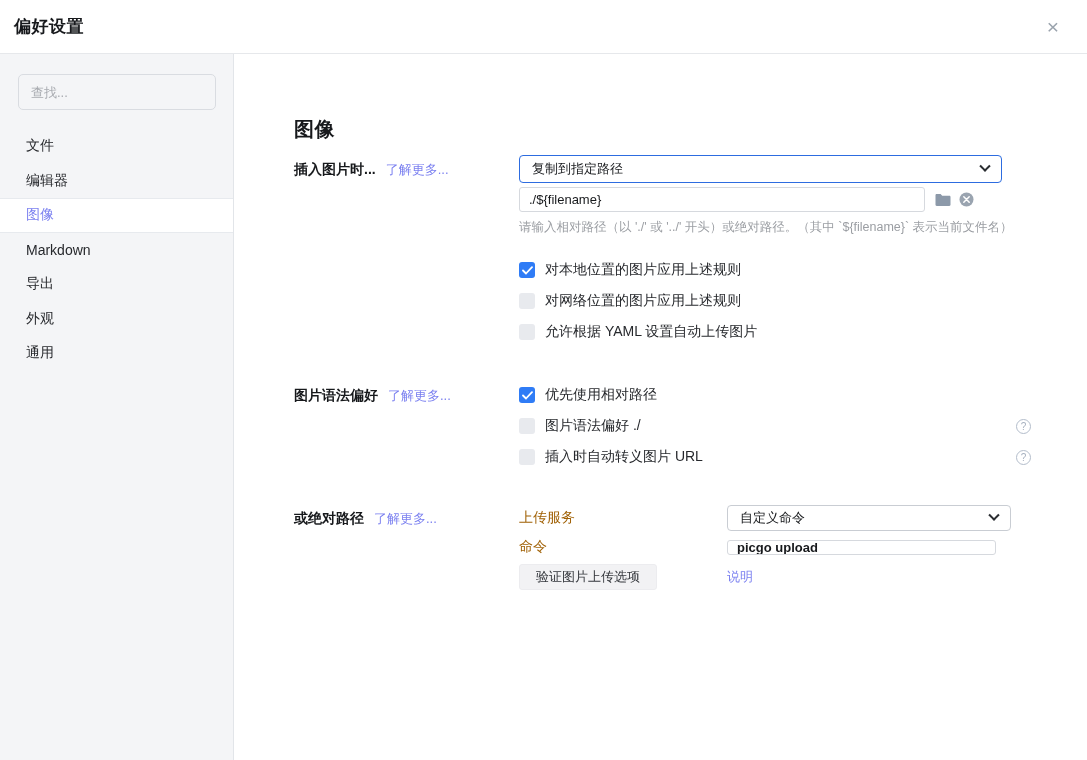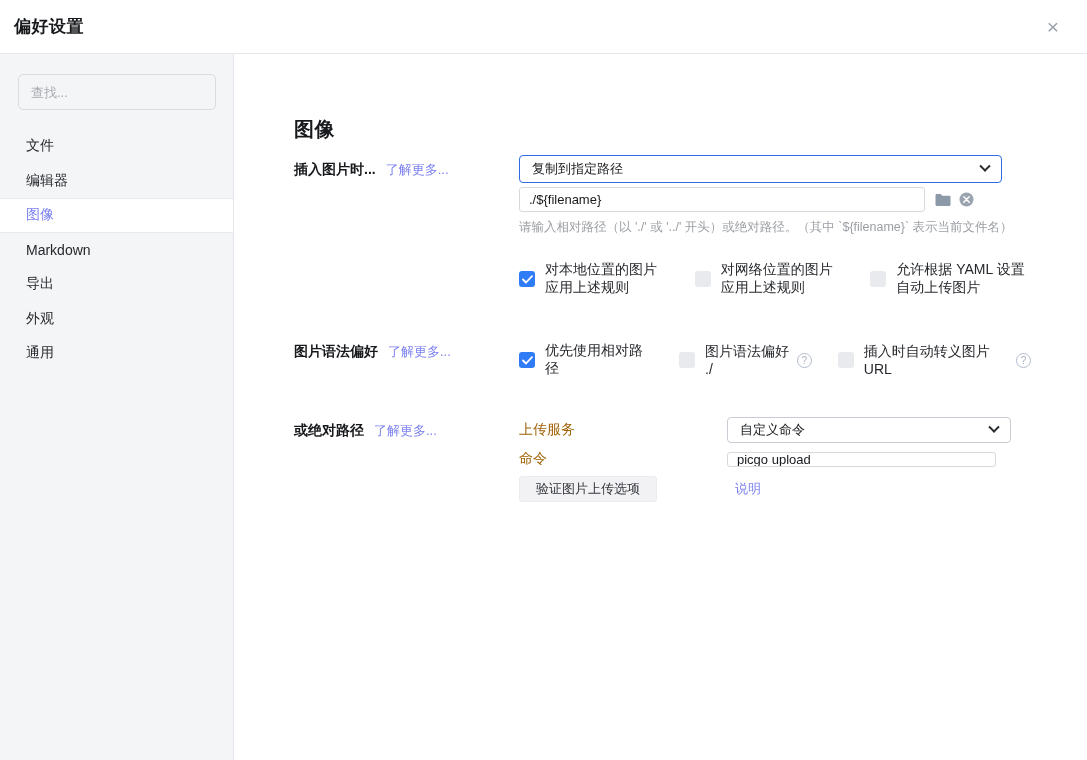--- a/index.html
+++ b/index.html
@@ -94,21 +94,21 @@
     font-family: inherit;
   }
   .path-input { width: 406px; }
   .icon-btn { display: inline-flex; align-items: center; justify-content: center; cursor: pointer; }
   .folder-icon { margin-left: 10px; }
   .clear-icon { margin-left: 8px; }
 
   .hint { margin-top: 7px; font-size: 12.5px; color: #9b9ea3; white-space: nowrap; }
 
   
-  .cb-group { margin-top: 25px; display: flex; flex-direction: row; gap: 26px; }
+  .cb-group { margin-top: 25px; display: flex; flex-direction: column; gap: 13px; }
   .cb-row { display: flex; align-items: center; cursor: pointer; }
   .cb {
     width: 16px; height: 16px; border-radius: 3px; background: #e8eaee; flex: 0 0 16px;
     display: flex; align-items: center; justify-content: center;
   }
   .cb.checked { background: #2f7cf6; }
   .cb svg { display: none; }
   .cb.checked svg { display: block; }
   .cb-label { margin-left: 10px; font-size: 14px; color: #26282c; }
   .cb-row .help { margin-left: auto; }
@@ -120,27 +120,27 @@
 
   .section.syntax { margin-top: 45px; }
   .section.upload { margin-top: 39px; }
 
   
   .up-row { display: flex; align-items: center; }
   .up-row + .up-row { margin-top: 7px; }
   .up-row.btn-row { margin-top: 8px; }
   .up-label { width: 208px; flex: 0 0 208px; font-size: 14px; color: #a16207; }
   .up-select { width: 284px; height: 26px; }
-  .up-input { width: 269px; height: 15px; }
+  .up-input { width: 269px; height: 15px; font-weight: bold; }
   .gray-btn {
     height: 26px; padding: 0 16px; background: #f2f2f4; border: 1px solid #ececef;
     border-radius: 3px; font-size: 13px; color: #33363b; cursor: pointer; font-family: inherit;
   }
   .btn-cell { width: 208px; flex: 0 0 208px; }
-  .help-link { margin-left: 8px; font-size: 13px; color: #7b80f0; cursor: pointer; text-align: right; }
+  .help-link { margin-left: 0; font-size: 13px; color: #7b80f0; cursor: pointer; text-align: right; }
 </style>
 </head>
 <body>
 
 <div class="window">
 
   <div class="titlebar">
     <h1>偏好设置</h1>
     <div class="close-btn">×</div>
   </div>

